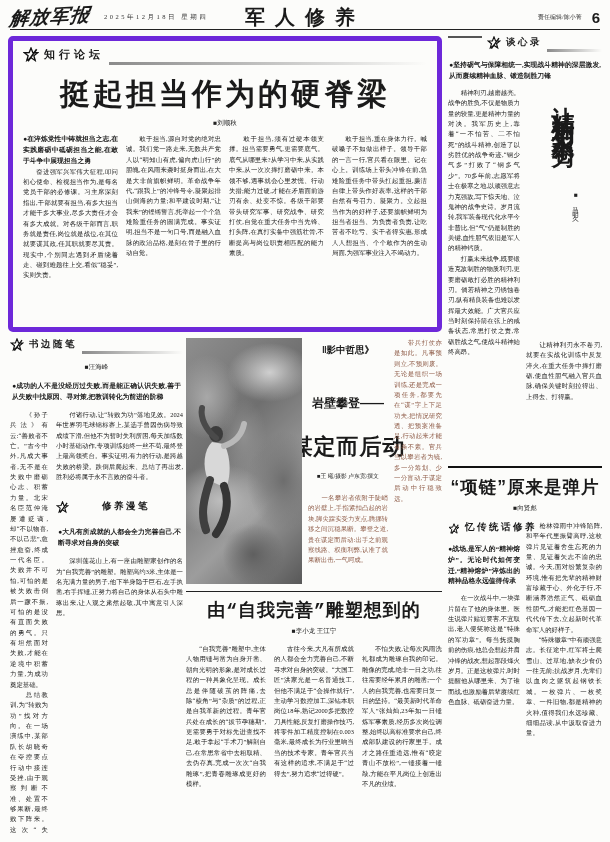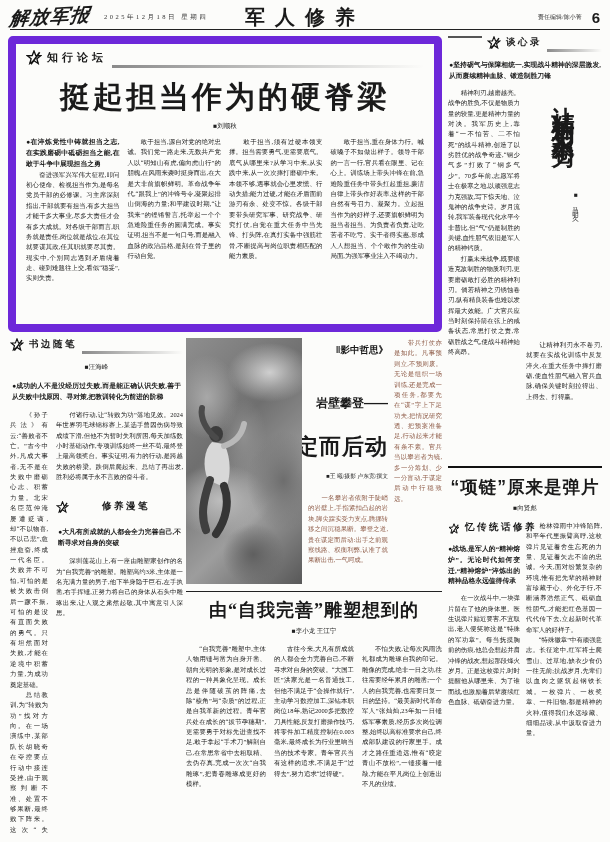--- a/index.html
+++ b/index.html
@@ -31,21 +31,21 @@
   .rubric .lline { width:34px; height:2px; background:#555; }
   .rubric.small .lbl { font-size:9.5px; letter-spacing:2.5px; }
 
   
   .txt { font-size:6.4px; line-height:1.62; text-align:justify; white-space:pre-line; }
   .lead { font-size:6.8px; line-height:1.6; font-weight:bold; text-align:justify; white-space:pre-line; }
   .byline { font-size:6.5px; text-align:center; color:#222; }
 
   
   .forum { position:absolute; left:8px; top:36px; width:434px; height:296px;
-           border:8px solid #6d28d9; border-radius:5px; padding:6px 10px 4px; background:transparent; }
+           border:5px solid #6d28d9; border-radius:5px; padding:6px 10px 4px; background:transparent; }
   .forum h1 { font-family:"Liberation Sans","DejaVu Sans",sans-serif; text-align:center;
               font-size:30px; font-weight:bold; letter-spacing:3px; margin-top:7px; white-space:nowrap; }
   .forum .sub { text-align:center; font-size:12.5px; font-weight:bold; margin-top:5px; }
   .forum .byline { margin-top:4px; }
   .forum .body4 { display:flex; gap:8px; margin-top:6px; height:178px; overflow:hidden; }
   .forum .tcol { flex:1; }
 
   
   .shubian { position:absolute; left:10px; top:338px; width:173px; height:498px; overflow:hidden; }
   .shubian h2 { font-family:"Liberation Sans","DejaVu Sans",sans-serif; text-align:center;
@@ -63,35 +63,35 @@
   .photo { width:116px; height:100%; position:relative; overflow:hidden;
     background:
       radial-gradient(46px 60px at 18% 24%, #a8a8a8 0%, rgba(0,0,0,0) 70%),
       radial-gradient(60px 42px at 72% 14%, #cfcfcf 0%, rgba(0,0,0,0) 70%),
       radial-gradient(52px 70px at 84% 58%, #6d6d6d 0%, rgba(0,0,0,0) 70%),
       radial-gradient(70px 52px at 30% 66%, #bdbdbd 0%, rgba(0,0,0,0) 70%),
       radial-gradient(44px 44px at 58% 88%, #5f5f5f 0%, rgba(0,0,0,0) 70%),
       radial-gradient(30px 50px at 50% 40%, #8f8f8f 0%, rgba(0,0,0,0) 75%),
       linear-gradient(135deg,#8e8e8e,#6f6f6f 38%,#9d9d9d 68%,#585858);
   }
-  .cap-col { width:80px; display:flex; flex-direction:column; align-items:flex-end; }
+  .cap-col { width:80px; display:flex; flex-direction:column; align-items:center; }
   .cap-label { font-family:"Liberation Sans","DejaVu Sans",sans-serif; font-weight:bold;
                font-size:9.5px; margin-top:6px; white-space:nowrap; }
   .cap-t1 { font-family:"Liberation Sans","DejaVu Sans",sans-serif; font-weight:bold;
             font-size:12px; margin-top:38px; white-space:nowrap; }
   .cap-t2 { font-family:"Liberation Sans","DejaVu Sans",sans-serif; font-weight:bold;
             font-size:22px; letter-spacing:1px; margin-top:20px; white-space:nowrap; }
   .cap-credit { font-size:5.8px; margin-top:10px; color:#222; }
   .brown { color:#8e5b47; }
   .cap-text { margin-top:12px; }
   .side-col { width:48px; }
 
   
   .diaosu { position:absolute; left:186px; top:598px; width:256px; height:238px; overflow:hidden; }
-  .diaosu h2 { font-family:Liberation Serif, serif; text-align:center;
+  .diaosu h2 { font-family:Liberation Mono, monospace; text-align:center;
                font-size:18px; font-weight:bold; letter-spacing:1px; white-space:nowrap; }
   .diaosu .byline { margin-top:5px; }
   .diaosu .threecol { display:flex; gap:8px; margin-top:8px; height:188px; overflow:hidden; }
   .diaosu .threecol .c { flex:1; }
 
   
   .rightcol { position:absolute; left:448px; top:36px; width:154px; height:800px; overflow:hidden; }
   .tx-lead { margin:6px 1px 6px; }
   .tx-row { display:flex; gap:6px; height:372px; overflow:hidden; }
   .tx-c1 { width:72px; flex:0 0 auto; }

